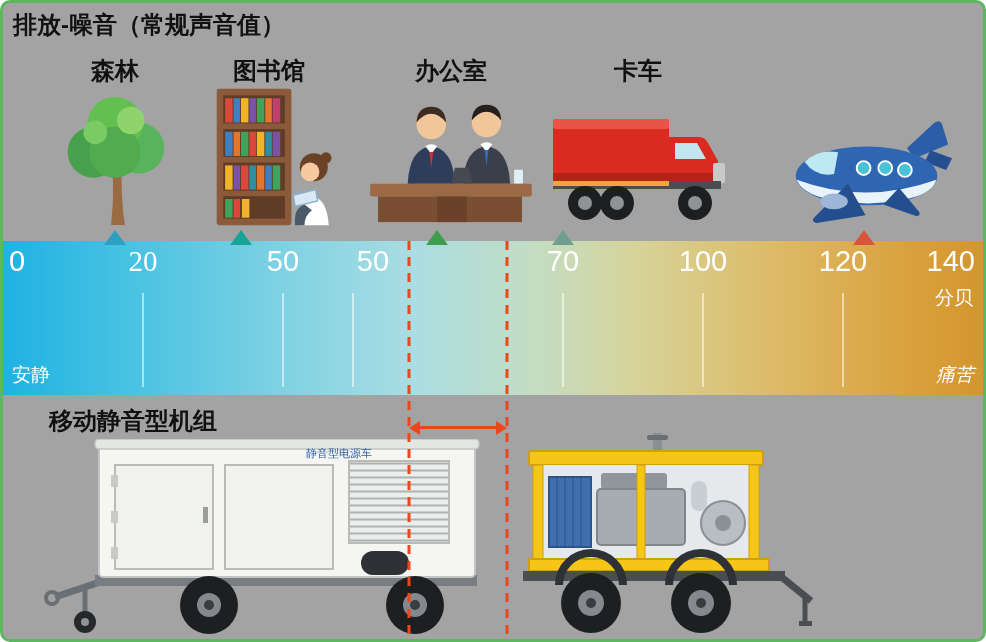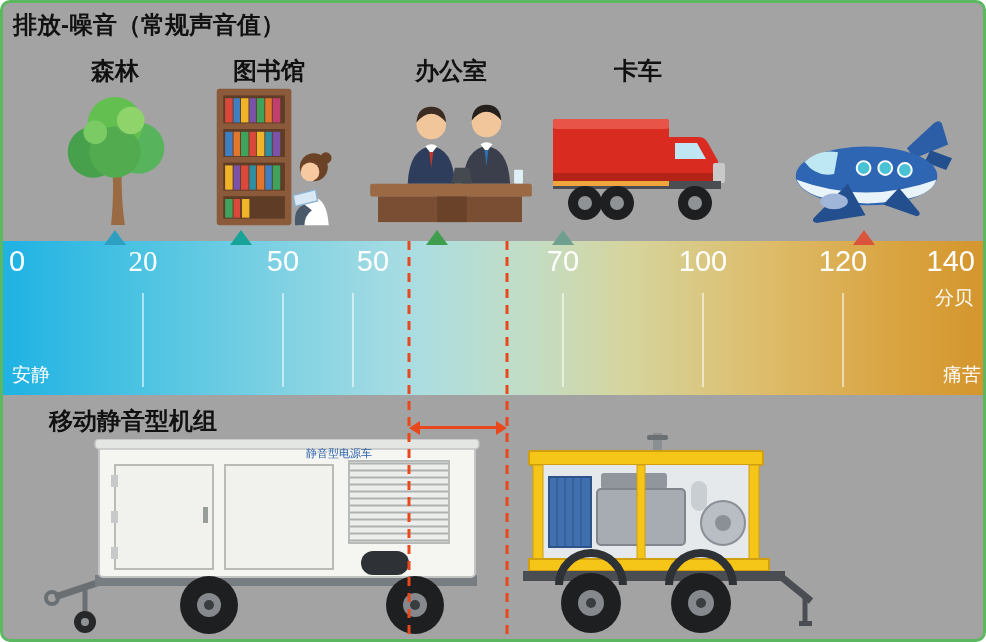--- a/index.html
+++ b/index.html
@@ -22,21 +22,21 @@
                      #c3ddc4 54%,#d6d49c 64%,#ddbc6a 78%,#d9a23e 92%,#d4962e 100%); }
   .tick{ position:absolute; top:4px; transform:translateX(-50%); color:#fff;
          font-size:29px; line-height:1.15; white-space:nowrap; }
   .tick.first{ transform:none; margin-left:6px; }
   .tick.last{ transform:translateX(-100%); margin-left:-8px; }
   .tick-line{ position:absolute; top:52px; bottom:8px; width:2px;
               background:rgba(255,255,255,.55); transform:translateX(-50%); }
   .unit{ position:absolute; right:10px; top:44px; color:#fff; font-size:19px; }
   .corner-label{ position:absolute; bottom:7px; color:#fff; font-size:19px;margin-top:36px; }
   .corner-label.left{ left:9px; }
-  .corner-label.right{ right:2px; }
+  .corner-label.right{ right:9px;font-style:italic; }
 
   .dash-line{ position:absolute; top:238px; bottom:0; width:3px; transform:translateX(-50%);
               background:repeating-linear-gradient(to bottom,#e8481c 0 9px,transparent 9px 16px);
               z-index:6; }
   .range-arrow{ position:absolute; top:417px; height:16px; z-index:7; }
   .range-arrow .bar{ position:absolute; left:5px; right:5px; top:6px; height:3px; background:#e8481c; }
   .range-arrow .head{ position:absolute; top:1px; width:0; height:0;
                       border-top:7px solid transparent; border-bottom:7px solid transparent; }
   .range-arrow .head.l{ left:0; border-right:11px solid #e8481c; }
   .range-arrow .head.r{ right:0; border-left:11px solid #e8481c; }

